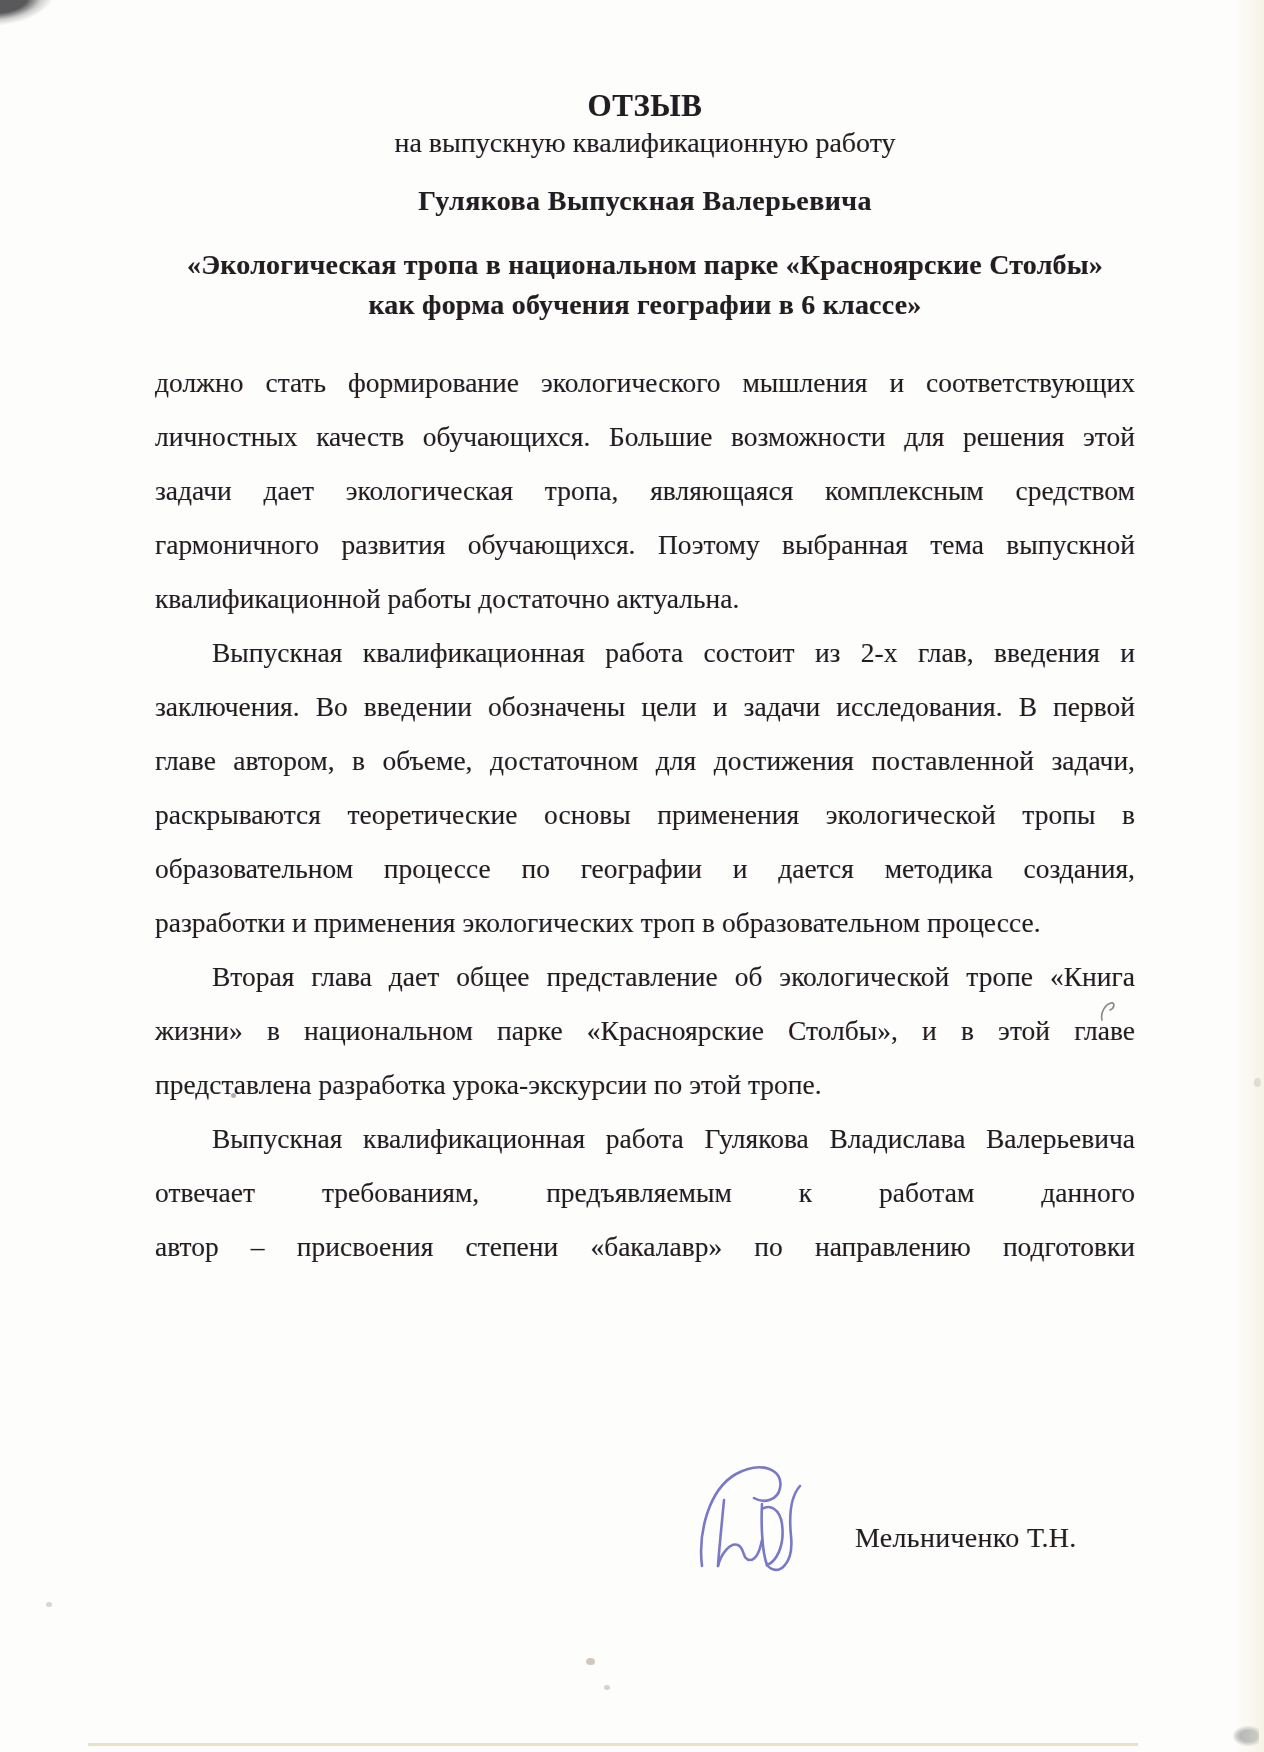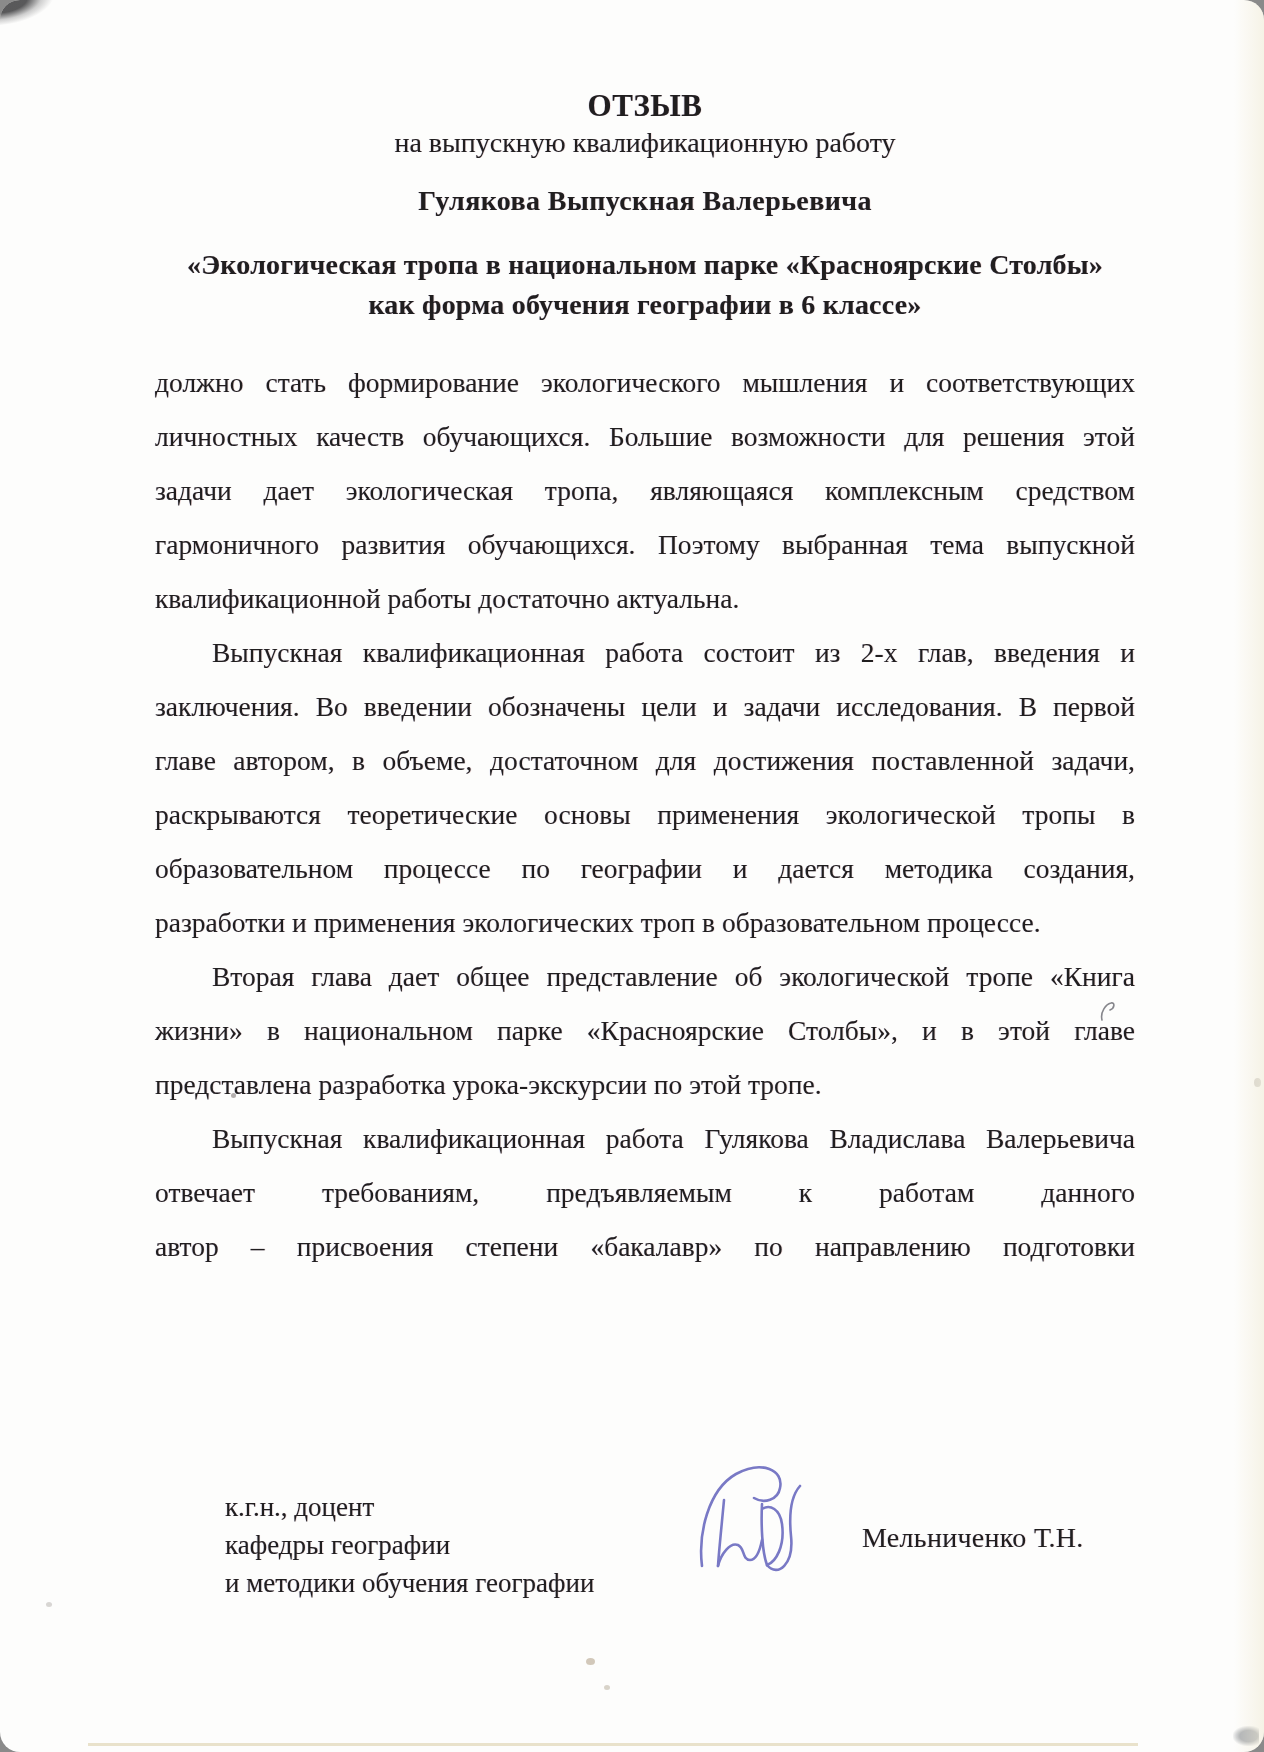--- a/index.html
+++ b/index.html
@@ -4,21 +4,20 @@
 <style>
   html,body{margin:0;padding:0;background:#8a8a8a;}
   .page{
     position:relative;
     width:1264px;height:1752px;
     margin:0 auto;
     background:#fdfdfc;
     overflow:hidden;
     font-family:"Liberation Serif","DejaVu Serif",serif;
     color:#201e1f;
-    border-radius:20px;
   }
   
   .page::after{
     content:"";position:absolute;top:0;right:0;width:30px;height:100%;
     background:linear-gradient(to right, rgba(243,238,222,0), rgba(240,234,212,.55));
     pointer-events:none;
   }
   .txt{
     text-shadow:0.6px 0 0 rgba(170,60,60,.18), -0.6px 0 0 rgba(60,70,170,.18);
   }
@@ -34,21 +33,21 @@
     font-size:27.5px;
     text-align:justify;
     text-align-last:justify;
     white-space:normal;
     overflow:visible;
   }
   .ln.first{text-indent:57px;}
   .ln.plast{text-align:right;text-align-last:left;}
 
   .sig-block{position:absolute;left:225px;top:1488px;font-size:27px;line-height:38px;}
-  .sig-name{position:absolute;left:855px;top:1522px;font-size:28px;letter-spacing:.3px;margin-left:7px;}
+  .sig-name{position:absolute;left:855px;top:1522px;font-size:28px;letter-spacing:.3px;}
   .sig-svg{position:absolute;left:688px;top:1462px;}
 
   
   .artifact{position:absolute;pointer-events:none;}
   .corner-tl{
     left:-10px;top:-12px;width:64px;height:34px;
     background:radial-gradient(ellipse at 20% 30%, rgba(60,60,62,.85) 0 35%, rgba(120,120,122,.35) 55%, transparent 72%);
     transform:rotate(-8deg);
   }
   .bottom-line{
@@ -93,25 +92,20 @@
     <div class="ln">образовательном процессе по географии и дается методика создания,</div>
     <div class="ln plast">разработки и применения экологических троп в образовательном процессе.</div>
     <div class="ln first">Вторая глава дает общее представление об экологической тропе «Книга</div>
     <div class="ln">жизни» в национальном парке «Красноярские Столбы», и в этой главе</div>
     <div class="ln plast">представлена разработка урока-экскурсии по этой тропе.</div>
     <div class="ln first">Выпускная квалификационная работа Гулякова Владислава Валерьевича</div>
     <div class="ln">отвечает требованиям, предъявляемым к работам данного</div>
     <div class="ln">автор – присвоения степени «бакалавр» по направлению подготовки</div>
   </div>
 
-  <div class="sig-block txt">
-    <div>к.г.н., доцент</div>
-    <div>кафедры географии</div>
-    <div>и методики обучения географии</div>
-  </div>
 
   <svg class="sig-svg" width="140" height="128" viewBox="0 0 140 128">
     <g fill="none" stroke="#6b6bc0" stroke-width="2.6" stroke-linecap="round" opacity="0.9">
       <path d="M14,104 C10,72 20,28 48,12 C74,-2 96,8 92,26 C90,38 76,42 66,36"></path>
       <path d="M36,38 C34,60 31,88 30,104"></path>
       <path d="M30,104 C33,92 42,80 50,83 C57,86 54,98 62,98 C68,98 72,88 74,78"></path>
       <path d="M74,42 C73,62 74,90 79,103 C88,100 97,84 94,62 C92,47 82,42 74,47"></path>
       <path d="M79,103 C90,116 106,102 103,74 C101,54 103,34 112,24"></path>
     </g>
   </svg>

